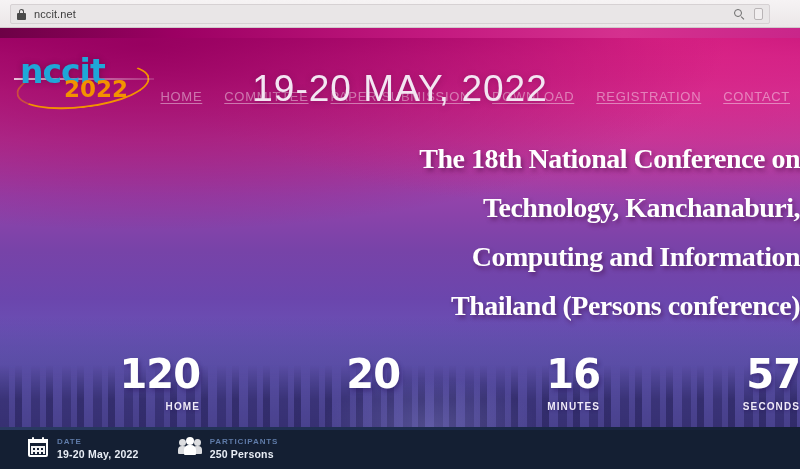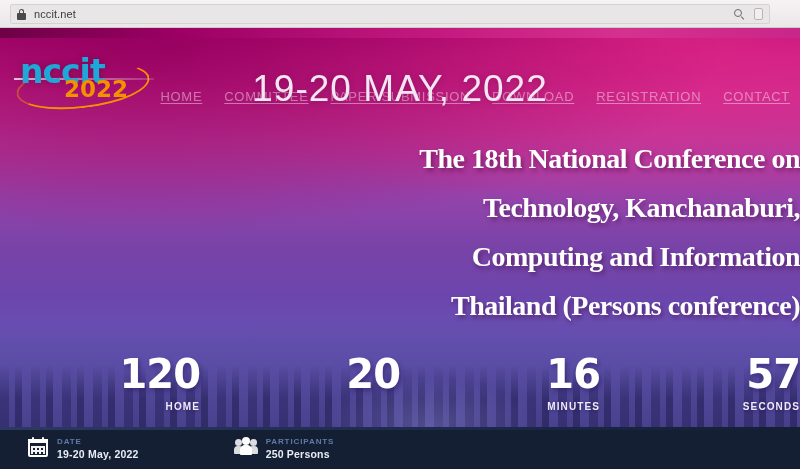--- a/index.html
+++ b/index.html
@@ -174,21 +174,21 @@
     position:absolute; left:0; top:427px; width:800px; height:42px;
     background:#141f33;
     display:flex; align-items:center;
   }
   .infobar:before{
     content:""; position:absolute; left:0; top:0; width:800px; height:3px;
     background:linear-gradient(90deg,#2a3a62,#1b2a4a 60%,#141f33);
   }
   .info-item{ display:flex; gap:9px; }
   .info-item.date-item{ margin-left:28px; }
-  .info-item.part-item{ margin-left:96px; }
+  .info-item.part-item{ margin-left:40px; }
   .info-text .info-title{
     font-size:8px; letter-spacing:.9px; color:#5f7ba8; font-weight:bold;
   }
   .info-text .info-value{
     font-size:10.5px; color:#e8edf5; font-weight:bold; margin-top:2px; letter-spacing:.2px;
   }
 
   
   .cal-icon{ width:20px; height:20px; position:relative; }
   .cal-icon .frame{

